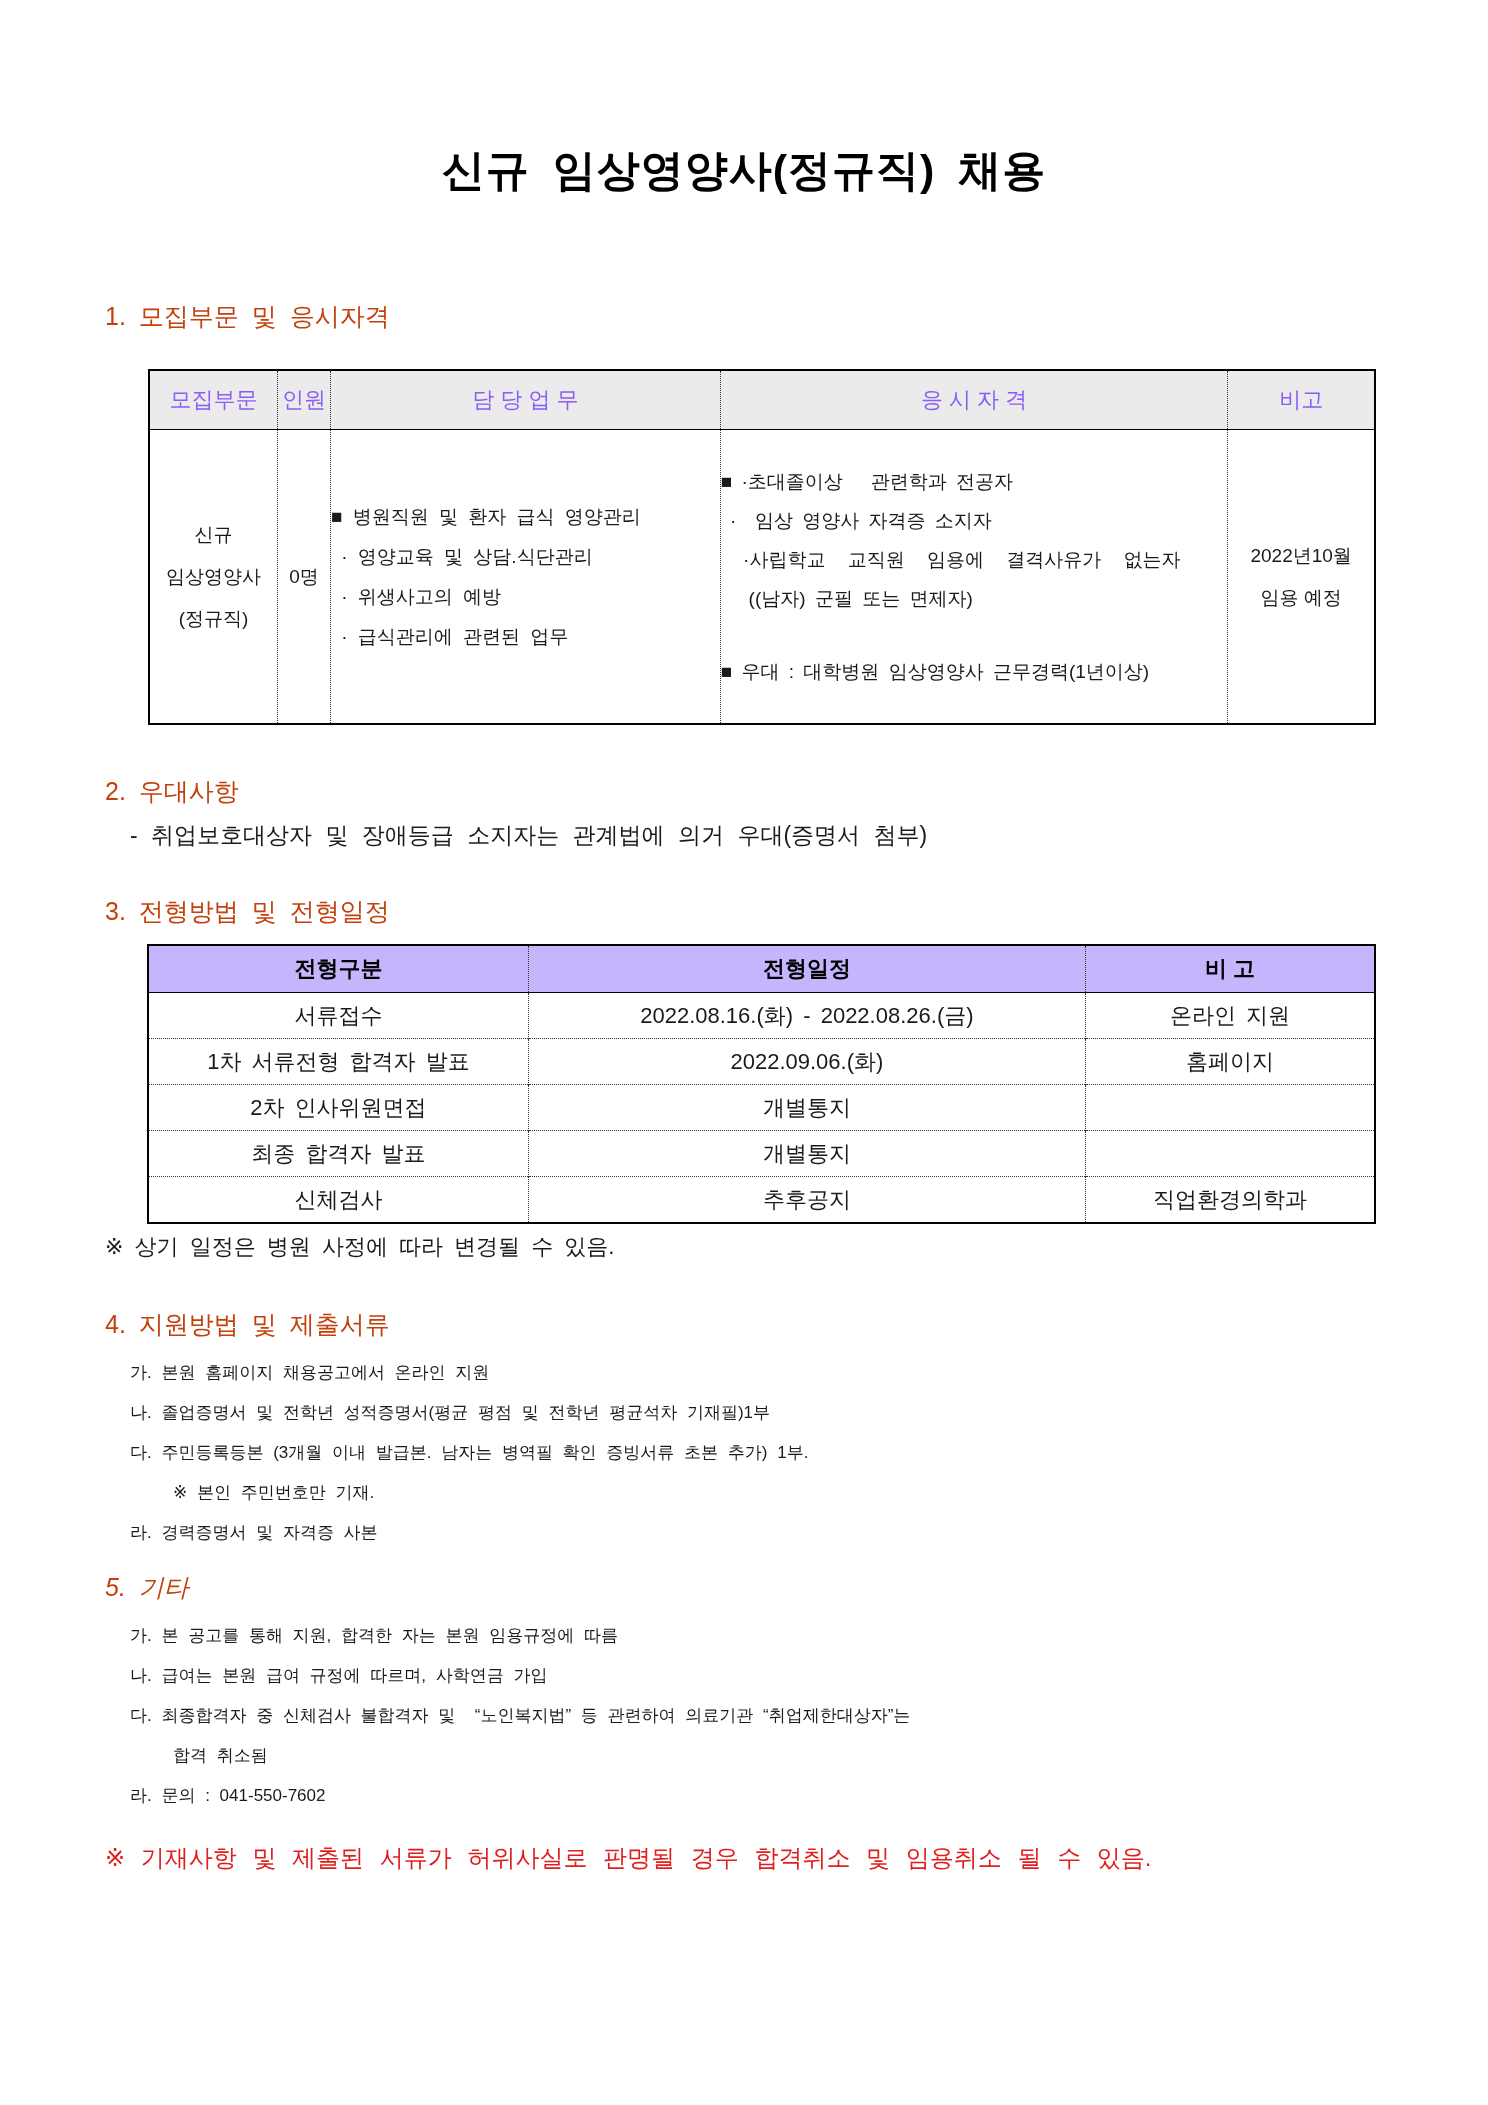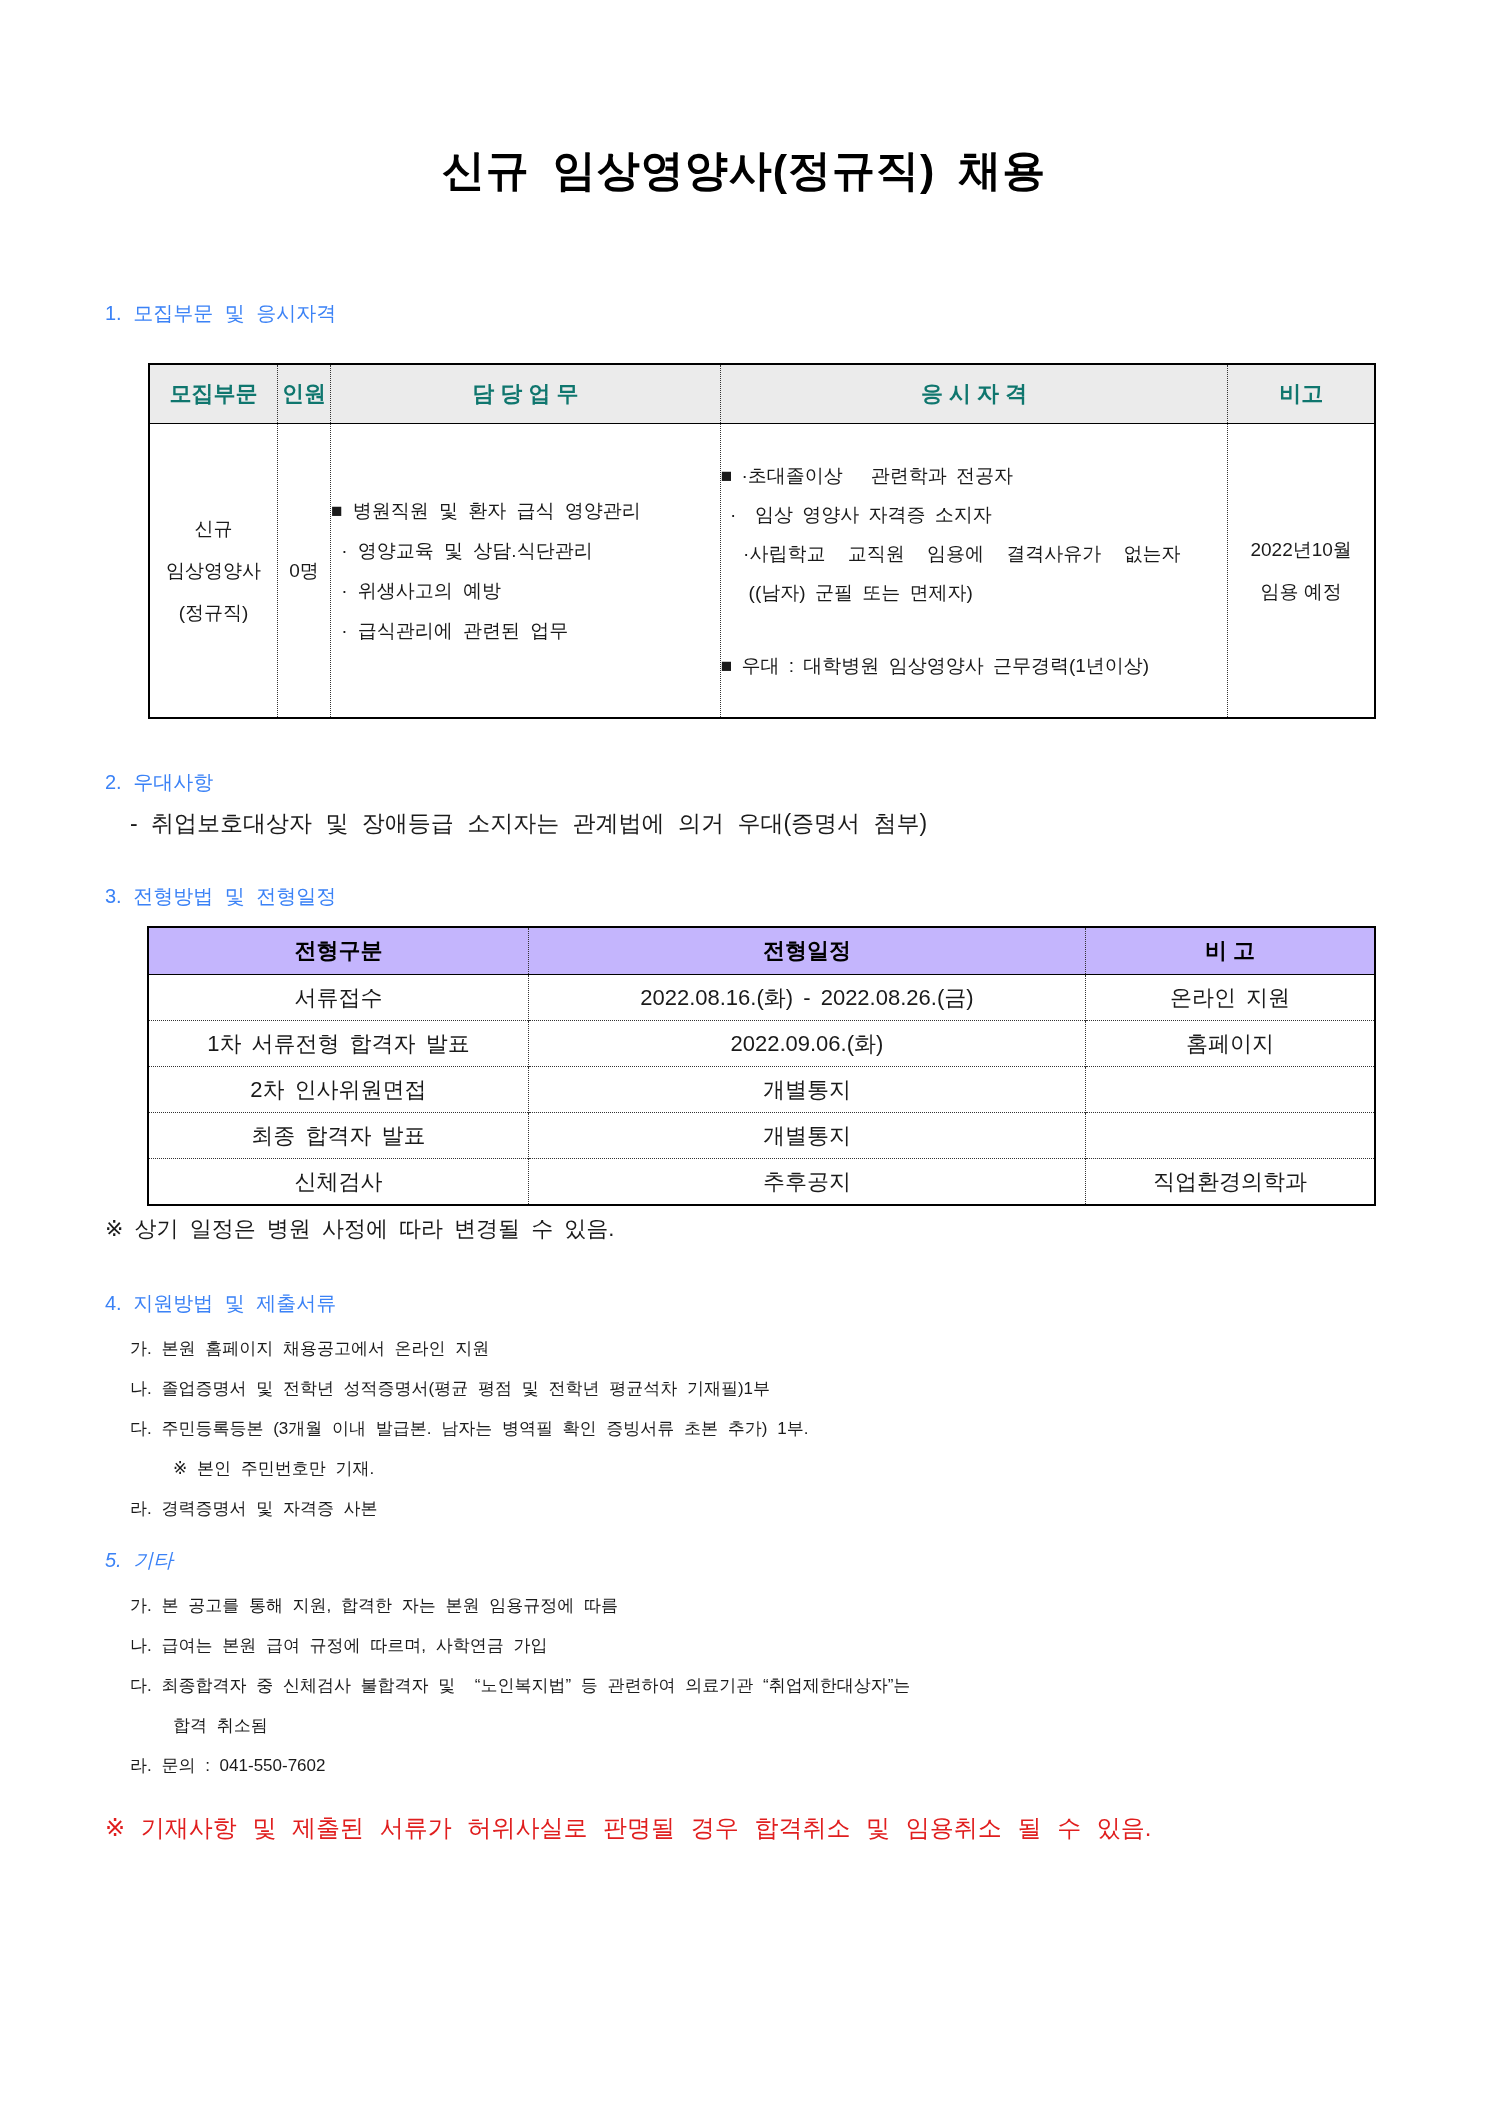--- a/index.html
+++ b/index.html
@@ -19,44 +19,44 @@
     padding-top: 142px;
     text-align: center;
     font-size: 43px;
     font-weight: 700;
     letter-spacing: 1px;
     color: #000;
     word-spacing: 10px;
   }
 
   .sec-heading {
-    font-size: 20px;
+    font-size: 25px;
     font-weight: 400;
-    color: #3b82f6;
+    color: #c2410c;
     word-spacing: 6px;
   }
   .h-s1 { margin-top: 100px; }
   .h-s2 { margin-top: 50px; }
   .h-s3 { margin-top: 44px; }
   .h-s4 { margin-top: 46px; }
   .h-s5 { margin-top: 18px; font-style: italic; }
 
   table { border-collapse: collapse; table-layout: fixed; }
 
   
   .t1 {
     width: 1228px;
     margin: 36px 0 0 43px;
     border: 2px solid #000;
   }
   .t1 th {
     background: #ebebeb;
     font-size: 22px;
-    font-weight: 700;
-    color: #0f766e;
+    font-weight: 400;
+    color: #8b5cf6;
     padding: 14px 2px;
     border-left: 1px dotted #333;
     border-bottom: 1.5px solid #000;
   }
   .t1 th:first-child { border-left: none; }
   .t1 td {
     border-left: 1px dotted #333;
     vertical-align: middle;
     font-size: 19px;
     height: 293px;

